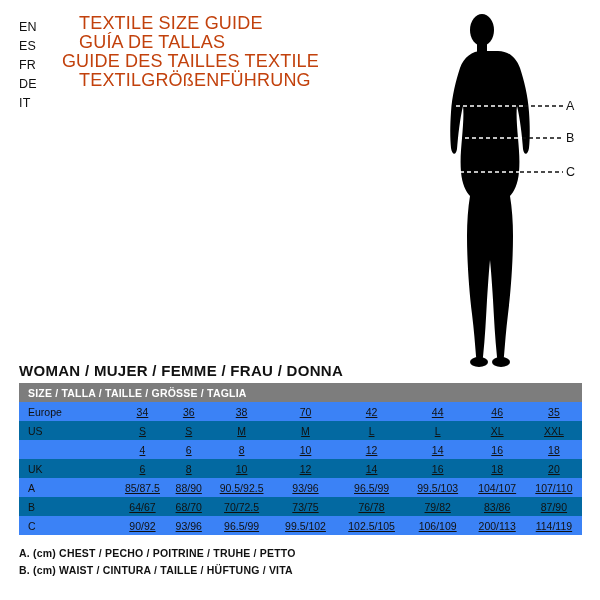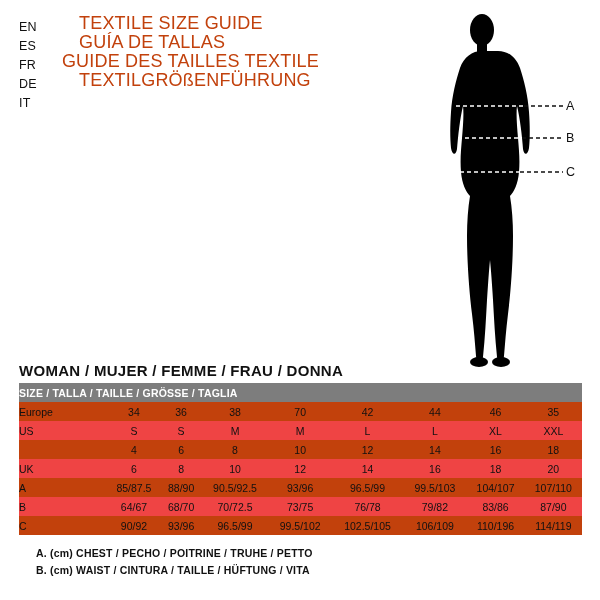--- a/index.html
+++ b/index.html
@@ -102,39 +102,40 @@
     vertical-align: middle;
   }
   .size-table .band-dark td {
     background: #7d7d7d;
     color: #ffffff;
     font-weight: bold;
     font-size: 10.5px;
     letter-spacing: 0.2px;
   }
   .size-table .band-light td {
-    background: #c2410c;
+    background: #3b82f6;
   }
   .size-table .band-white td {
-    background: #ef4444;
+    background: #0369a1;
   }
   .size-table td.lbl {
-    padding-left: 0;
+    padding-left: 9px;
     text-align: left;
     width: 88px;
     margin-top: 17px;
   }
   .size-table td.val {
     text-align: center;
+    text-decoration: underline;
   }
 
   
   .footnotes {
     position: absolute;
-    left: 36px;
+    left: 19px;
     top: 545px;
     width: 560px;
   }
   .footnote {
     font-size: 10.5px;
     font-weight: bold;
     letter-spacing: 0.2px;
     color: #111;
     height: 17px;
     line-height: 17px;
@@ -304,21 +305,21 @@
       </tr>
 
       <tr class="band-light">
         <td class="lbl">C</td>
         <td class="val">90/92</td>
         <td class="val">93/96</td>
         <td class="val">96.5/99</td>
         <td class="val">99.5/102</td>
         <td class="val">102.5/105</td>
         <td class="val">106/109</td>
-        <td class="val">110/196</td>
+        <td class="val">200/113</td>
         <td class="val">114/119</td>
       </tr>
     </tbody>
   </table>
 
   <div class="footnotes">
     <div class="footnote">A. (cm) CHEST / PECHO / POITRINE / TRUHE / PETTO</div>
     <div class="footnote">B. (cm) WAIST / CINTURA / TAILLE / HÜFTUNG / VITA</div>
   </div>
 

